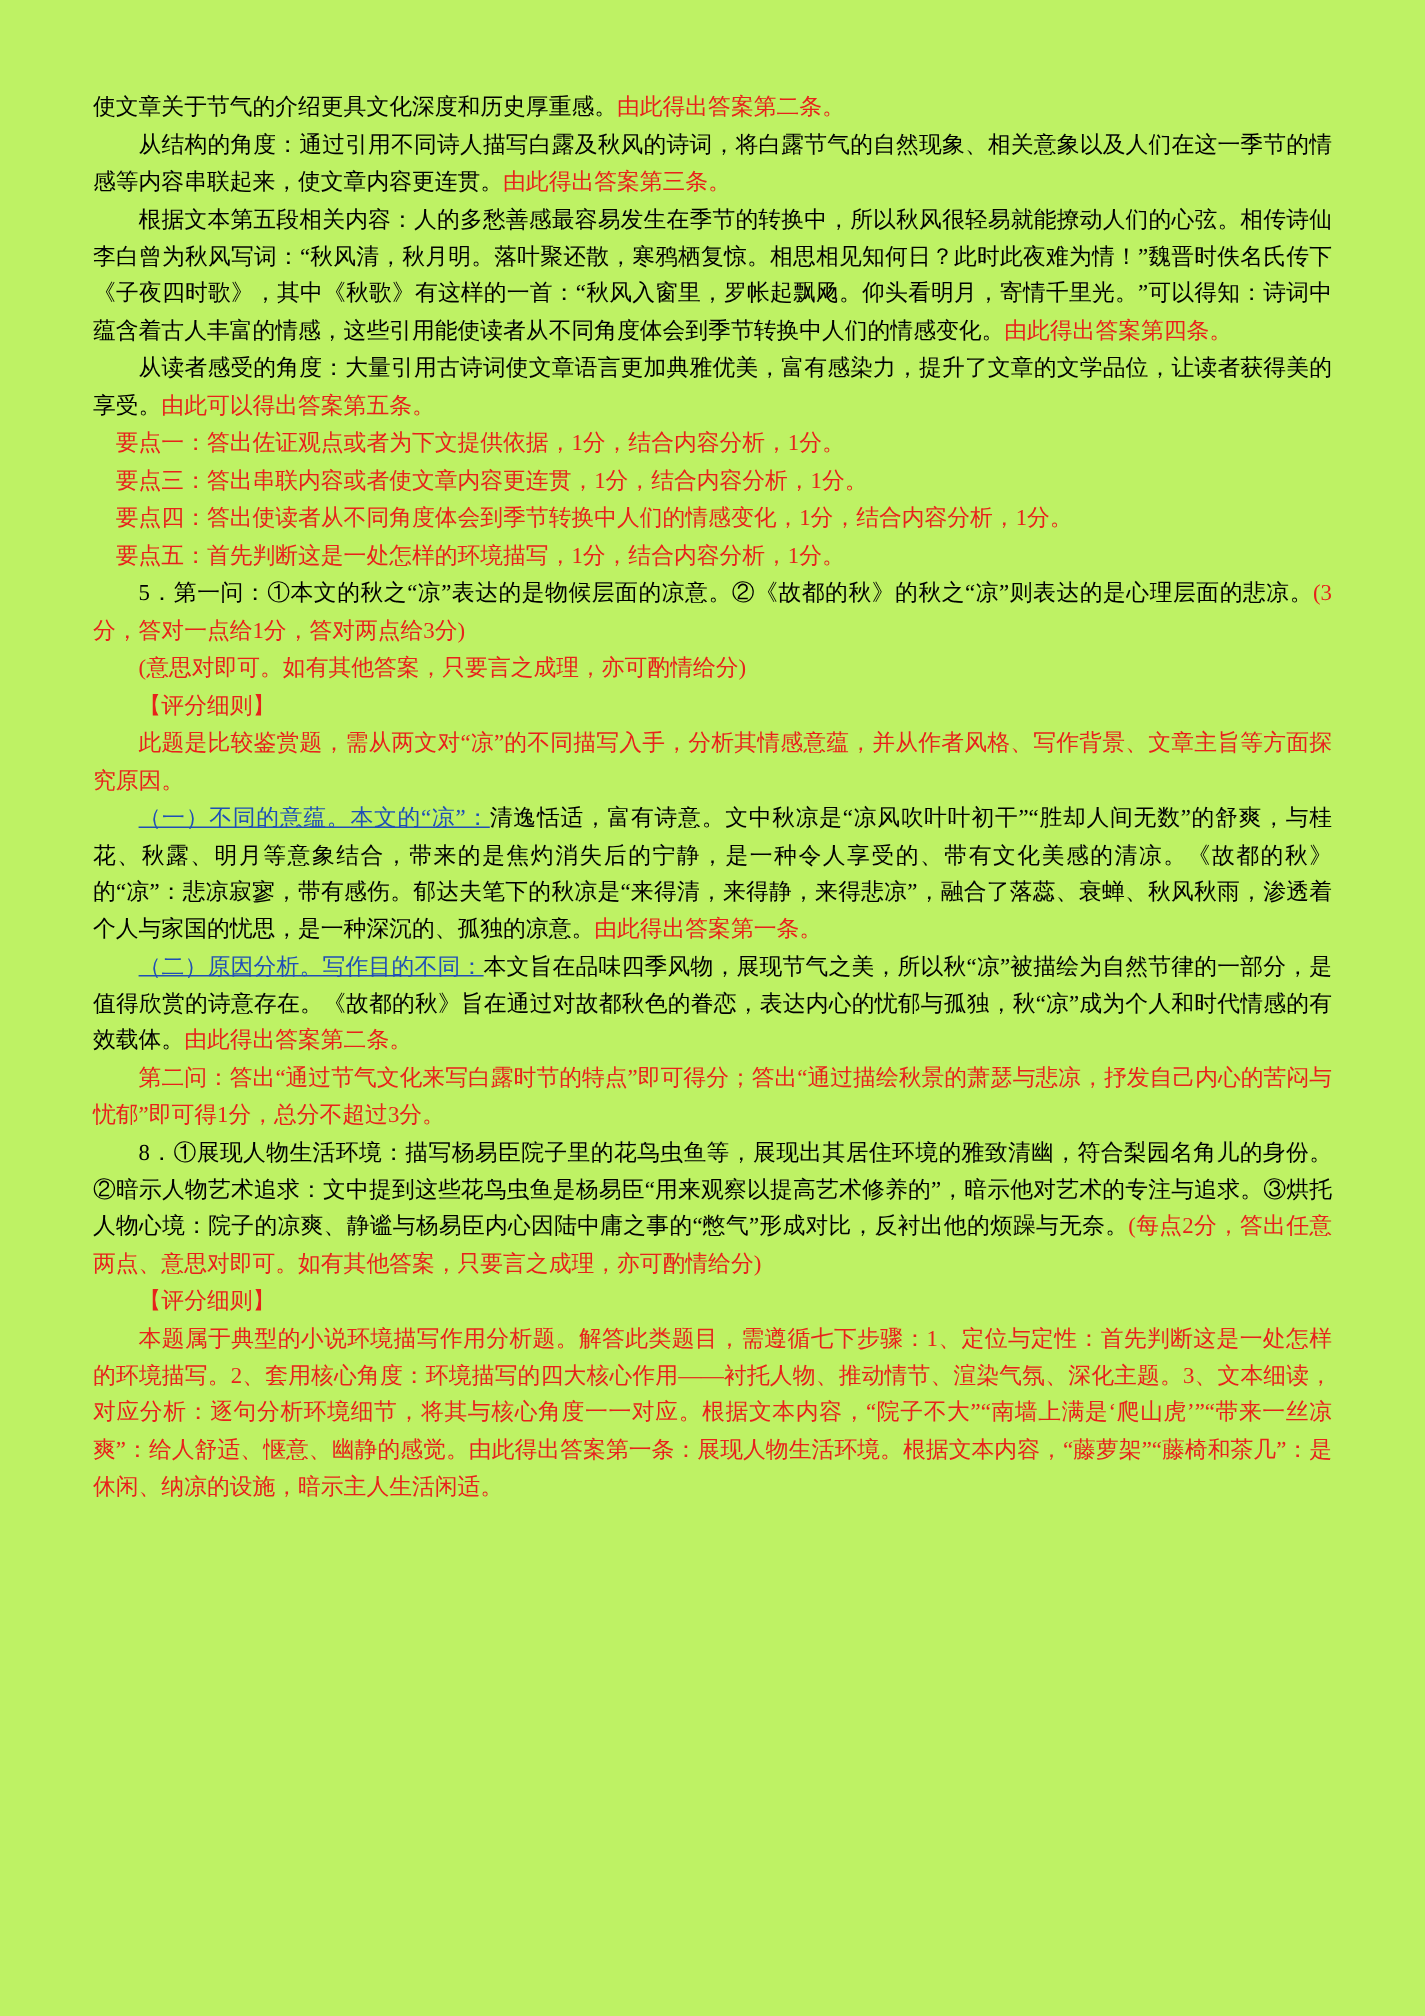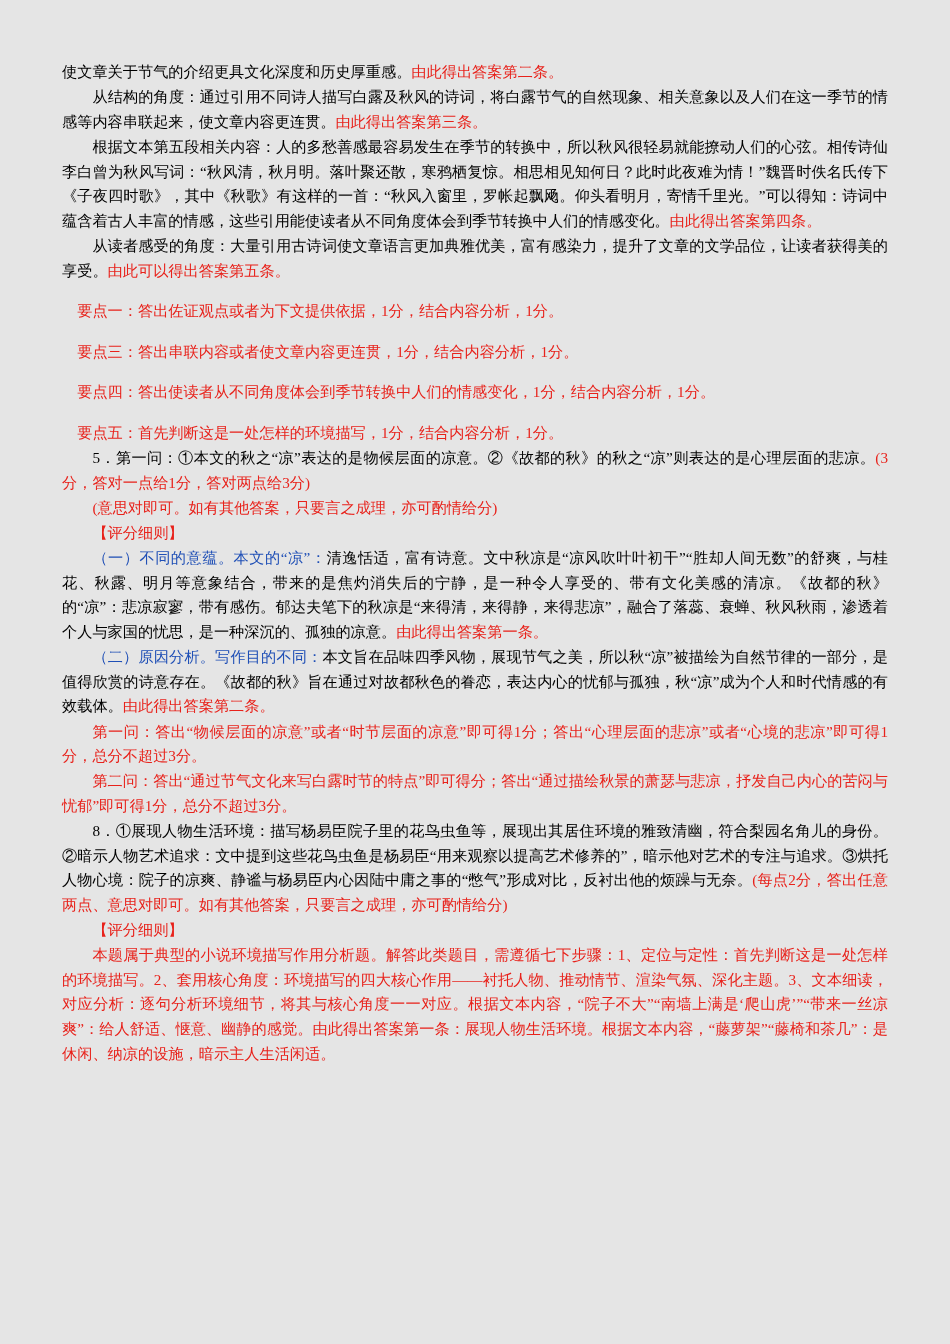--- a/index.html
+++ b/index.html
@@ -12,36 +12,36 @@
     min-height: 1344px;
     font-family: "Liberation Serif", "DejaVu Serif", serif;
     color: #000000;
   }
   .page {
     position: relative;
     width: 950px;
     min-height: 1344px;
     box-sizing: border-box;
     padding: 60px 62px 40px 62px;
-    background: #e5e5e5;
+    background: #bef264;
   }
   .doc {
     font-size: 15.2px;
     line-height: 1.62;
     text-align: justify;
     text-justify: inter-ideograph;
   }
   p {
     margin: 0 0 0.5px 0;
   }
   .indent2 { text-indent: 2em; }
-  .indent1 { text-indent: 1em; margin-top: 16px; }
+  .indent1 { text-indent: 1em; }
   .noindent { text-indent: 0; }
   .red { color: #e8221b; }
-  .blue { color: #1f4fb6; }
+  .blue { color: #1f4fb6; text-decoration: underline; }
   .black { color: #000000; }
   span { }
 </style>
 </head>
 <body>
 
 <div class="page">
   <div class="doc">
 
     <p class="noindent">
@@ -83,32 +83,32 @@
 
 
     <p class="indent2">
       <span class="red">(意思对即可。如有其他答案，只要言之成理，亦可酌情给分)</span>
     </p>
 
     <p class="indent2">
       <span class="red">【评分细则】</span>
     </p>
 
+    <p class="indent2">
+      <span class="red">此题是比较鉴赏题，需从两文对“凉”的不同描写入手，分析其情感意蕴，并从作者风格、写作背景、文章主旨等方面探究原因。</span>
+    </p>
 
     <p class="indent2">
       <span class="blue">（一）不同的意蕴。本文的“凉”：</span><span class="black">清逸恬适，富有诗意。文中秋凉是“凉风吹叶叶初干”“胜却人间无数”的舒爽，与桂花、秋露、明月等意象结合，带来的是焦灼消失后的宁静，是一种令人享受的、带有文化美感的清凉。《故都的秋》的“凉”：悲凉寂寥，带有感伤。郁达夫笔下的秋凉是“来得清，来得静，来得悲凉”，融合了落蕊、衰蝉、秋风秋雨，渗透着个人与家国的忧思，是一种深沉的、孤独的凉意。</span><span class="red">由此得出答案第一条。</span>
     </p>
 
     <p class="indent2">
       <span class="blue">（二）原因分析。写作目的不同：</span><span class="black">本文旨在品味四季风物，展现节气之美，所以秋“凉”被描绘为自然节律的一部分，是值得欣赏的诗意存在。《故都的秋》旨在通过对故都秋色的眷恋，表达内心的忧郁与孤独，秋“凉”成为个人和时代情感的有效载体。</span><span class="red">由此得出答案第二条。</span>
     </p>
 
-    <p class="indent2">
-      <span class="red">第一问：答出“物候层面的凉意”或者“时节层面的凉意”即可得1分；答出“心理层面的悲凉”或者“心境的悲凉”即可得1分，总分不超过3分。</span>
-    </p>
 
     <p class="indent2">
       <span class="red">第二问：答出“通过节气文化来写白露时节的特点”即可得分；答出“通过描绘秋景的萧瑟与悲凉，抒发自己内心的苦闷与忧郁”即可得1分，总分不超过3分。</span>
     </p>
 
 
 
     <p class="indent2">
       <span class="black">8．①展现人物生活环境：描写杨易臣院子里的花鸟虫鱼等，展现出其居住环境的雅致清幽，符合梨园名角儿的身份。②暗示人物艺术追求：文中提到这些花鸟虫鱼是杨易臣“用来观察以提高艺术修养的”，暗示他对艺术的专注与追求。③烘托人物心境：院子的凉爽、静谧与杨易臣内心因陆中庸之事的“憋气”形成对比，反衬出他的烦躁与无奈。</span><span class="red">(每点2分，答出任意两点、意思对即可。如有其他答案，只要言之成理，亦可酌情给分)</span>
     </p>

